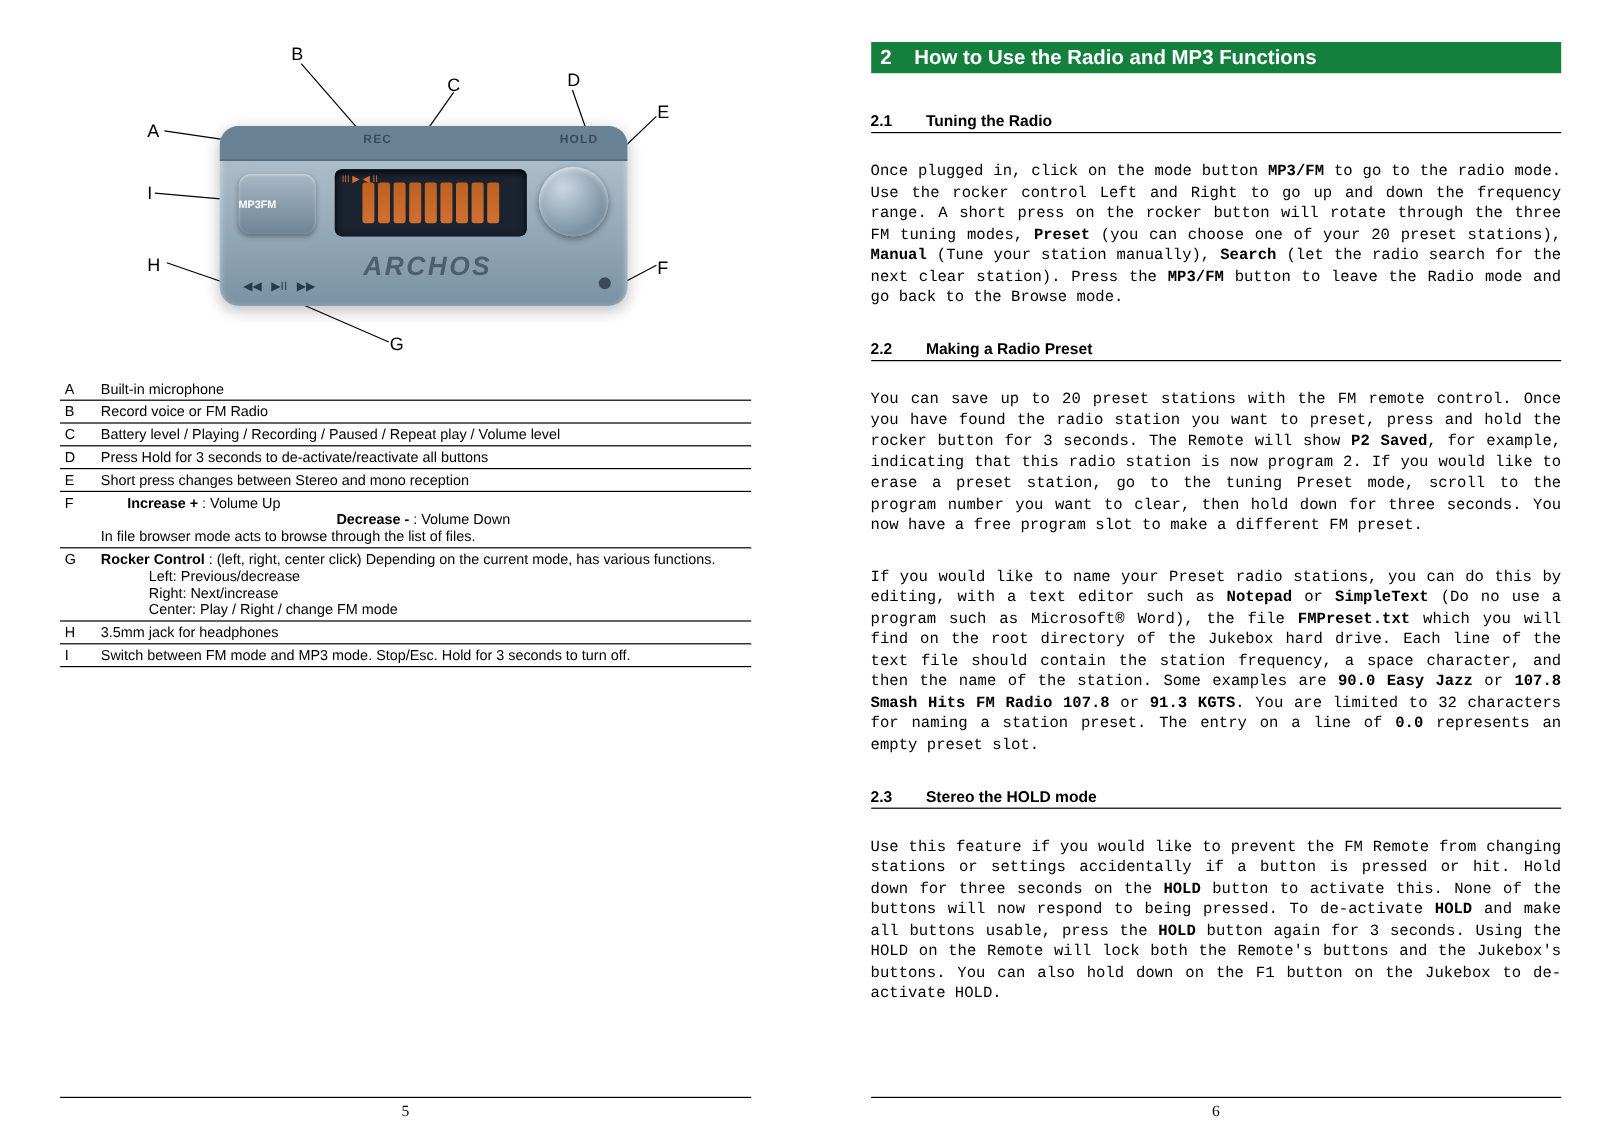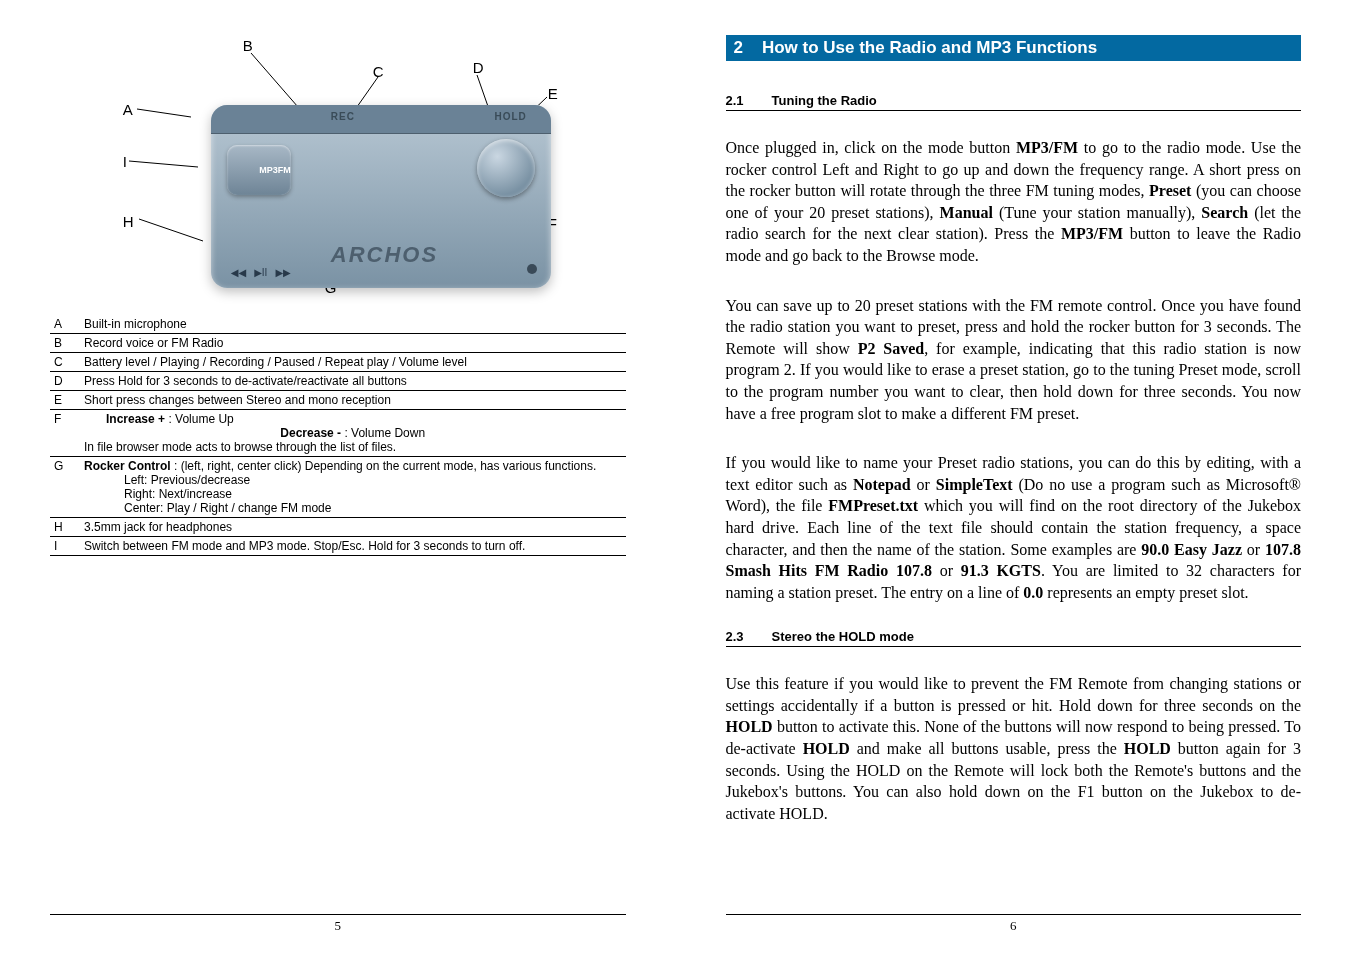--- a/index.html
+++ b/index.html
@@ -29,26 +29,25 @@
     position: relative;
     width: 470px;
     height: 260px;
     margin: 0 auto 20px auto;
   }
   .device-body {
     position: absolute;
     left: 80px;
     top: 70px;
     width: 340px;
-    height: 183px;
+    height: 150px;
     background: linear-gradient(#b8c8d4, #7a92a4);
     border-radius: 16px;
     box-shadow: inset 0 2px 6px rgba(255,255,255,.6), 0 4px 12px rgba(0,0,0,.25);
     overflow: hidden;
-    margin-left: 28px;
   }
   .device-top-panel {
     position: absolute;
     top: 0;
     left: 0;
     right: 0;
     height: 28px;
     background: #6a8296;
     border-bottom: 1px solid #4d5f6e;
   }
@@ -73,21 +72,21 @@
   .mp3-fm-knob {
     position: absolute;
     left: 16px;
     top: 40px;
     width: 64px;
     height: 50px;
     background: linear-gradient(#a8b8c6, #6e8496);
     border-radius: 10px;
     display: flex;
     align-items: center;
-    justify-content: flex-end;
+    justify-content: flex-start;
     font-size: 9px;
     font-weight: bold;
     color: #fff;
     box-shadow: inset 0 1px 2px rgba(255,255,255,.5), 0 2px 4px rgba(0,0,0,.3);
   }
   .lcd {
     position: absolute;
     left: 96px;
     top: 36px;
     width: 160px;
@@ -182,41 +181,41 @@
   }
   .legend-table td:first-child {
     width: 22px;
   }
   .indent {
     padding-left: 40px;
     display: block;
   }
   
   .section-header {
-    background: #0369a1;
+    background: #15803d;
     color: #fff;
     font-weight: bold;
     font-size: 17px;
     padding: 3px 8px;
     margin-bottom: 18px;
   }
   .subsection {
     font-family: Arial;
     font-size: 13px;
     font-weight: bold;
     border-bottom: 1.5px solid #000;
     padding-bottom: 2px;
     margin-top: 14px;
     margin-bottom: 10px;
     display: flex;
     gap: 28px;
   }
   .body-text {
-    font-family: Liberation Serif, serif;
-    font-size: 16px;
+    font-family: Liberation Mono, monospace;
+    font-size: 13px;
     line-height: 1.35;
     text-align: justify;
     margin-bottom: 12px;
   }
   .body-text b {
     font-weight: bold;
   }
   .page-footer {
     position: absolute;
     bottom: 20px;
@@ -262,20 +261,32 @@
 
       <div class="device-body">
         <div class="device-top-panel">
           <span class="rec-label">REC</span>
           <span class="hold-label">HOLD</span>
         </div>
         <div class="mp3-fm-knob">
           <span>MP3</span>
           <span>FM</span>
         </div>
+        <div class="lcd">
+          <div class="lcd-icons">III ▶ ◀ II</div>
+          <div class="lcd-bar"></div>
+            <div class="lcd-bar"></div>
+            <div class="lcd-bar"></div>
+          <div class="lcd-bar"></div>
+            <div class="lcd-bar"></div>
+            <div class="lcd-bar"></div>
+          <div class="lcd-bar"></div>
+            <div class="lcd-bar"></div>
+            <div class="lcd-bar"></div>
+        </div>
         <div class="rocker"></div>
         <div class="archos-logo">ARCHOS</div>
         <div class="bottom-controls">
           <span>◀◀</span>
           <span>▶II</span>
           <span>▶▶</span>
         </div>
         <div class="jack-dot"></div>
       </div>
     </div>
@@ -342,20 +353,24 @@
     </div>
 
     <div class="subsection">
       <span>2.1</span>
       <span>Tuning the Radio</span>
     </div>
     <p class="body-text">
       <span>Once plugged in, click on the mode button </span><b>MP3/FM</b><span> to go to the radio mode. Use the rocker control Left and Right to go up and down the frequency range. A short press on the rocker button will rotate through the three FM tuning modes, </span><b>Preset</b><span> (you can choose one of your 20 preset stations), </span><b>Manual</b><span> (Tune your station manually), </span><b>Search</b><span> (let the radio search for the next clear station). Press the </span><b>MP3/FM</b><span> button to leave the Radio mode and go back to the Browse mode.</span>
     </p>
 
+    <div class="subsection">
+      <span>2.2</span>
+      <span>Making a Radio Preset</span>
+    </div>
     <p class="body-text">
       <span>You can save up to 20 preset stations with the FM remote control. Once you have found the radio station you want to preset, press and hold the rocker button for 3 seconds. The Remote will show </span><b>P2 Saved</b><span>, for example, indicating that this radio station is now program 2. If you would like to erase a preset station, go to the tuning Preset mode, scroll to the program number you want to clear, then hold down for three seconds. You now have a free program slot to make a different FM preset.</span>
     </p>
     <p class="body-text">
       <span>If you would like to name your Preset radio stations, you can do this by editing, with a text editor such as </span><b>Notepad</b><span> or </span><b>SimpleText</b><span> (Do no use a program such as Microsoft® Word), the file </span><b>FMPreset.txt</b><span> which you will find on the root directory of the Jukebox hard drive. Each line of the text file should contain the station frequency, a space character, and then the name of the station. Some examples are </span><b>90.0 Easy Jazz</b><span> or </span><b>107.8 Smash Hits FM Radio 107.8</b><span> or </span><b>91.3 KGTS</b><span>. You are limited to 32 characters for naming a station preset. The entry on a line of </span><b>0.0</b><span> represents an empty preset slot.</span>
     </p>
 
     <div class="subsection">
       <span>2.3</span>
       <span>Stereo the HOLD mode</span>

